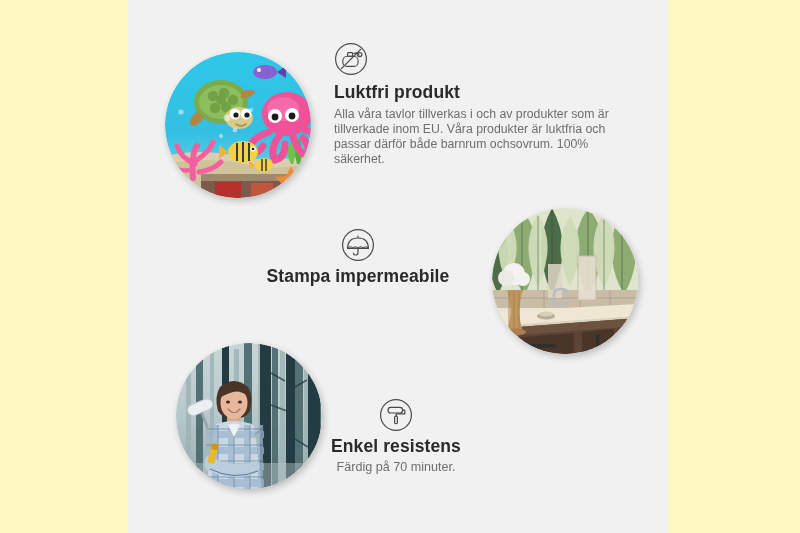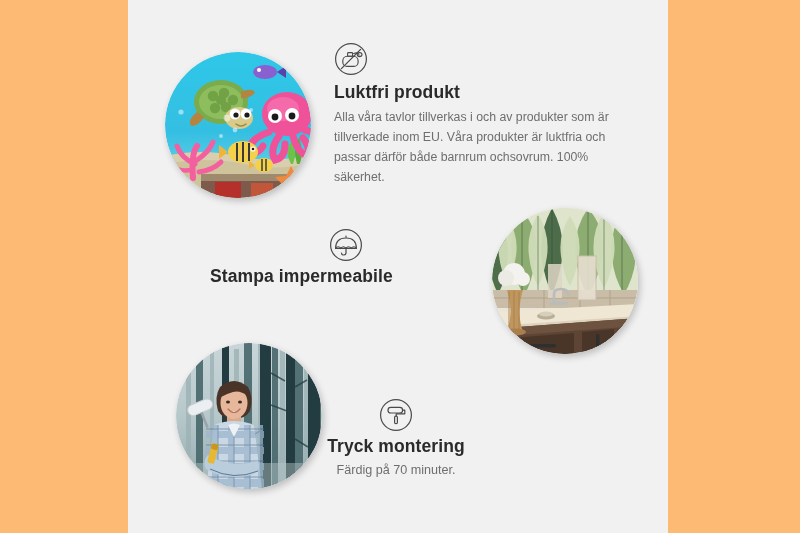--- a/index.html
+++ b/index.html
@@ -9,21 +9,21 @@
     height: 533px;
     overflow: hidden;
     background: #ffffff;
     font-family: "Liberation Sans", sans-serif;
   }
 
   #stage {
     position: relative;
     width: 800px;
     height: 533px;
-    background: #fdba74;
+    background: #fef9c3;
   }
 
   
   .panel {
     position: absolute;
     left: 128px;
     top: 0;
     width: 540px;
     height: 533px;
     background: #f1f1f1;
@@ -46,32 +46,32 @@
   .f-title {
     font-size: 17.5px;
     font-weight: bold;
     color: #2a2a2a;
     letter-spacing: .1px;
     white-space: nowrap;
   }
 
   .f-body {
     font-size: 12.3px;
-    line-height: 20px;
+    line-height: 15px;
     color: #6e6e6e;
   }
 
   
   #f1 { left: 334px; top: 42px; width: 300px; }
   #f1 .icon-wrap { margin-bottom: 6px; }
   #f1 .f-title { margin-bottom: 4px; }
   #f1 .f-body  { width: 288px; }
 
   
-  #f2 { left: 210px; top: 228px; width: 272px; text-align: left; }
+  #f2 { left: 222px; top: 228px; width: 272px; text-align: center; }
   #f2 .icon-wrap { margin: 0 auto 4px auto; }
   #f2 .f-title { margin-bottom: 3px; }
   #f2 .f-body  { font-size: 12.6px; }
 
   
   #f3 { left: 290px; top: 398px; width: 212px; text-align: center; }
   #f3 .icon-wrap { margin: 0 auto 4px auto; }
   #f3 .f-title { margin-bottom: 3px; }
   #f3 .f-body  { font-size: 12.6px; }
 
@@ -434,17 +434,17 @@
 
   <div class="feature feature-text" id="f3">
     <span class="icon-wrap">
       <svg viewBox="0 0 34 34">
         <circle cx="17" cy="17" r="15.4" fill="none" stroke="#4a4a4a" stroke-width="1.2"></circle>
         <rect x="9" y="9.4" width="14.6" height="5.6" rx="2.8" fill="none" stroke="#4a4a4a" stroke-width="1.2"></rect>
         <path d="M23.6 12.2 h2.2 v3.6 h-8.6 v2.2" fill="none" stroke="#4a4a4a" stroke-width="1.2" stroke-linejoin="round"></path>
         <rect x="15.6" y="18.2" width="2.8" height="7.4" rx="1.2" fill="none" stroke="#4a4a4a" stroke-width="1.2"></rect>
       </svg>
     </span>
-    <div class="f-title">Tryck montering</div>
+    <div class="f-title">Enkel resistens</div>
     <div class="f-body">Färdig på 70 minuter.</div>
   </div>
 
 </div>
 
 </body></html>

